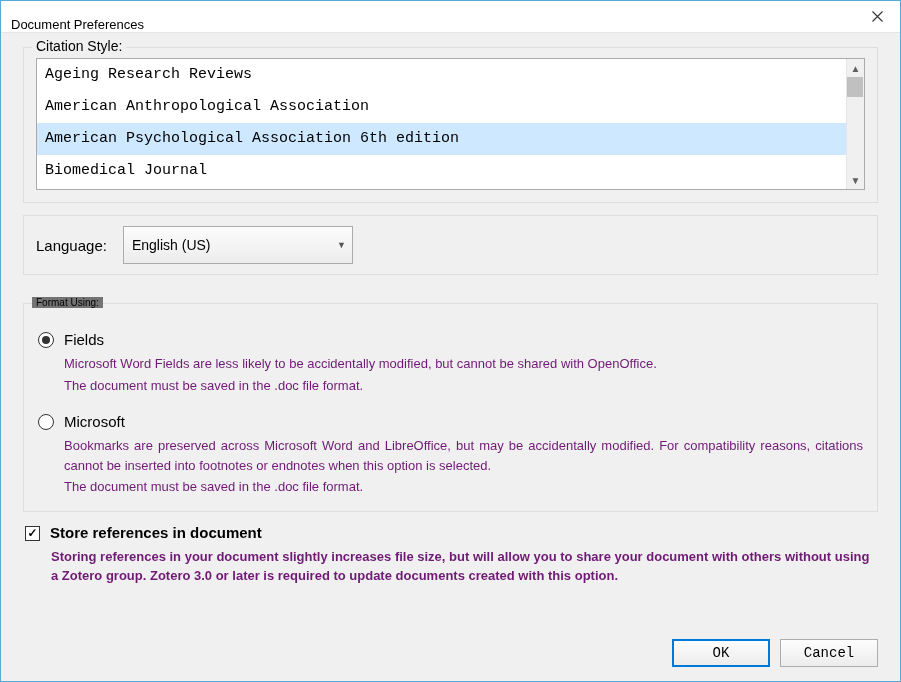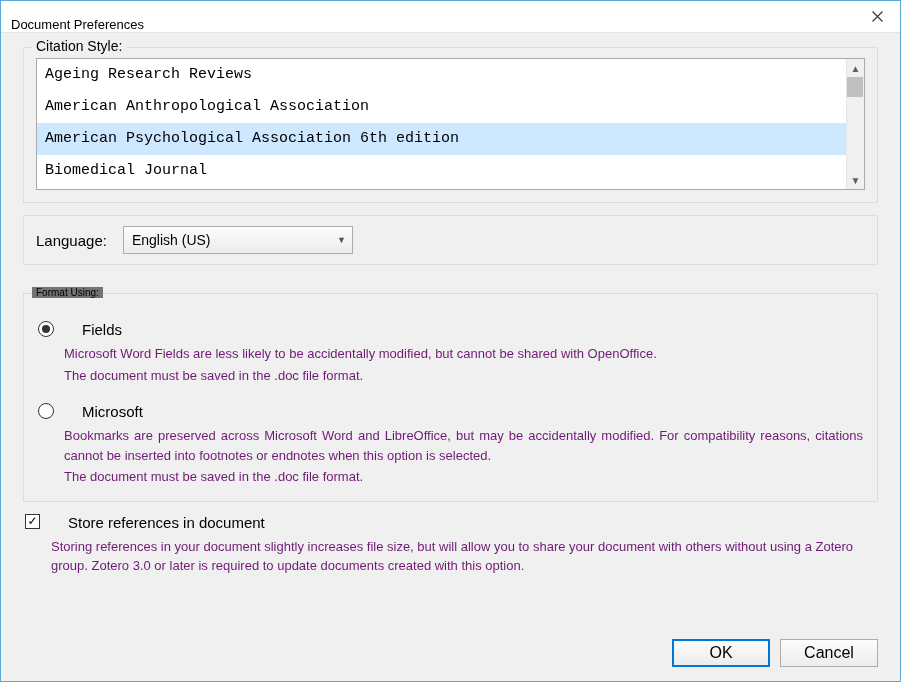--- a/index.html
+++ b/index.html
@@ -128,21 +128,21 @@
       margin-bottom: 28px;
       display: flex;
       align-items: center;
       gap: 16px;
     }
     .lang-label {
       font-size: 15px;
     }
     .dropdown {
       width: 230px;
-      height: 28px;
+      height: 38px;
       background: linear-gradient(#fcfcfc, #ececec);
       border: 1px solid #acacac;
       display: flex;
       align-items: center;
       justify-content: space-between;
       padding: 0 6px 0 8px;
       cursor: pointer;
       font-size: 14px;
     }
     .dropdown-arrow {
@@ -160,22 +160,22 @@
       left: -6px;
       background: #737373;
       padding: 0 4px;
       font-size: 10px;
       display: inline-block;
       margin-bottom: -10px;
       text-align: center;
     }
     .radio-row, .check-row {
       display: flex;
-      align-items: flex-start;
-      gap: 28px;
+      align-items: flex-end;
+      gap: 10px;
       margin-top: 2px;
     }
     .radio {
       width: 16px;
       height: 16px;
       border: 1px solid #333;
       border-radius: 50%;
       display: flex;
       align-items: center;
       justify-content: center;
@@ -219,36 +219,37 @@
     }
     .desc + .desc {
       margin-top: 2px;
     }
     .option-block {
       margin-bottom: 18px;
     }
     .option-block:last-child { margin-bottom: 0; }
     .store-section {
       padding: 0 2px;
+      font-weight: bold;
     }
     .button-row {
       display: flex;
       justify-content: flex-end;
       gap: 10px;
       margin-top: auto;
       padding-top: 14px;
     }
     .btn {
       min-width: 98px;
       height: 28px;
       background: linear-gradient(#fdfdfd, #ececec);
       border: 1px solid #adadad;
-      font-size: 16px;
-      cursor: pointer;
-      font-family: Liberation Sans, sans-serif;
+      font-size: 14px;
+      cursor: pointer;
+      font-family: Liberation Mono, monospace;
     }
     .btn.primary {
       border: 2px solid #0078d7;
     }
   </style>
 </head>
 <body>
 
 <div class="window">
   <div class="titlebar">

